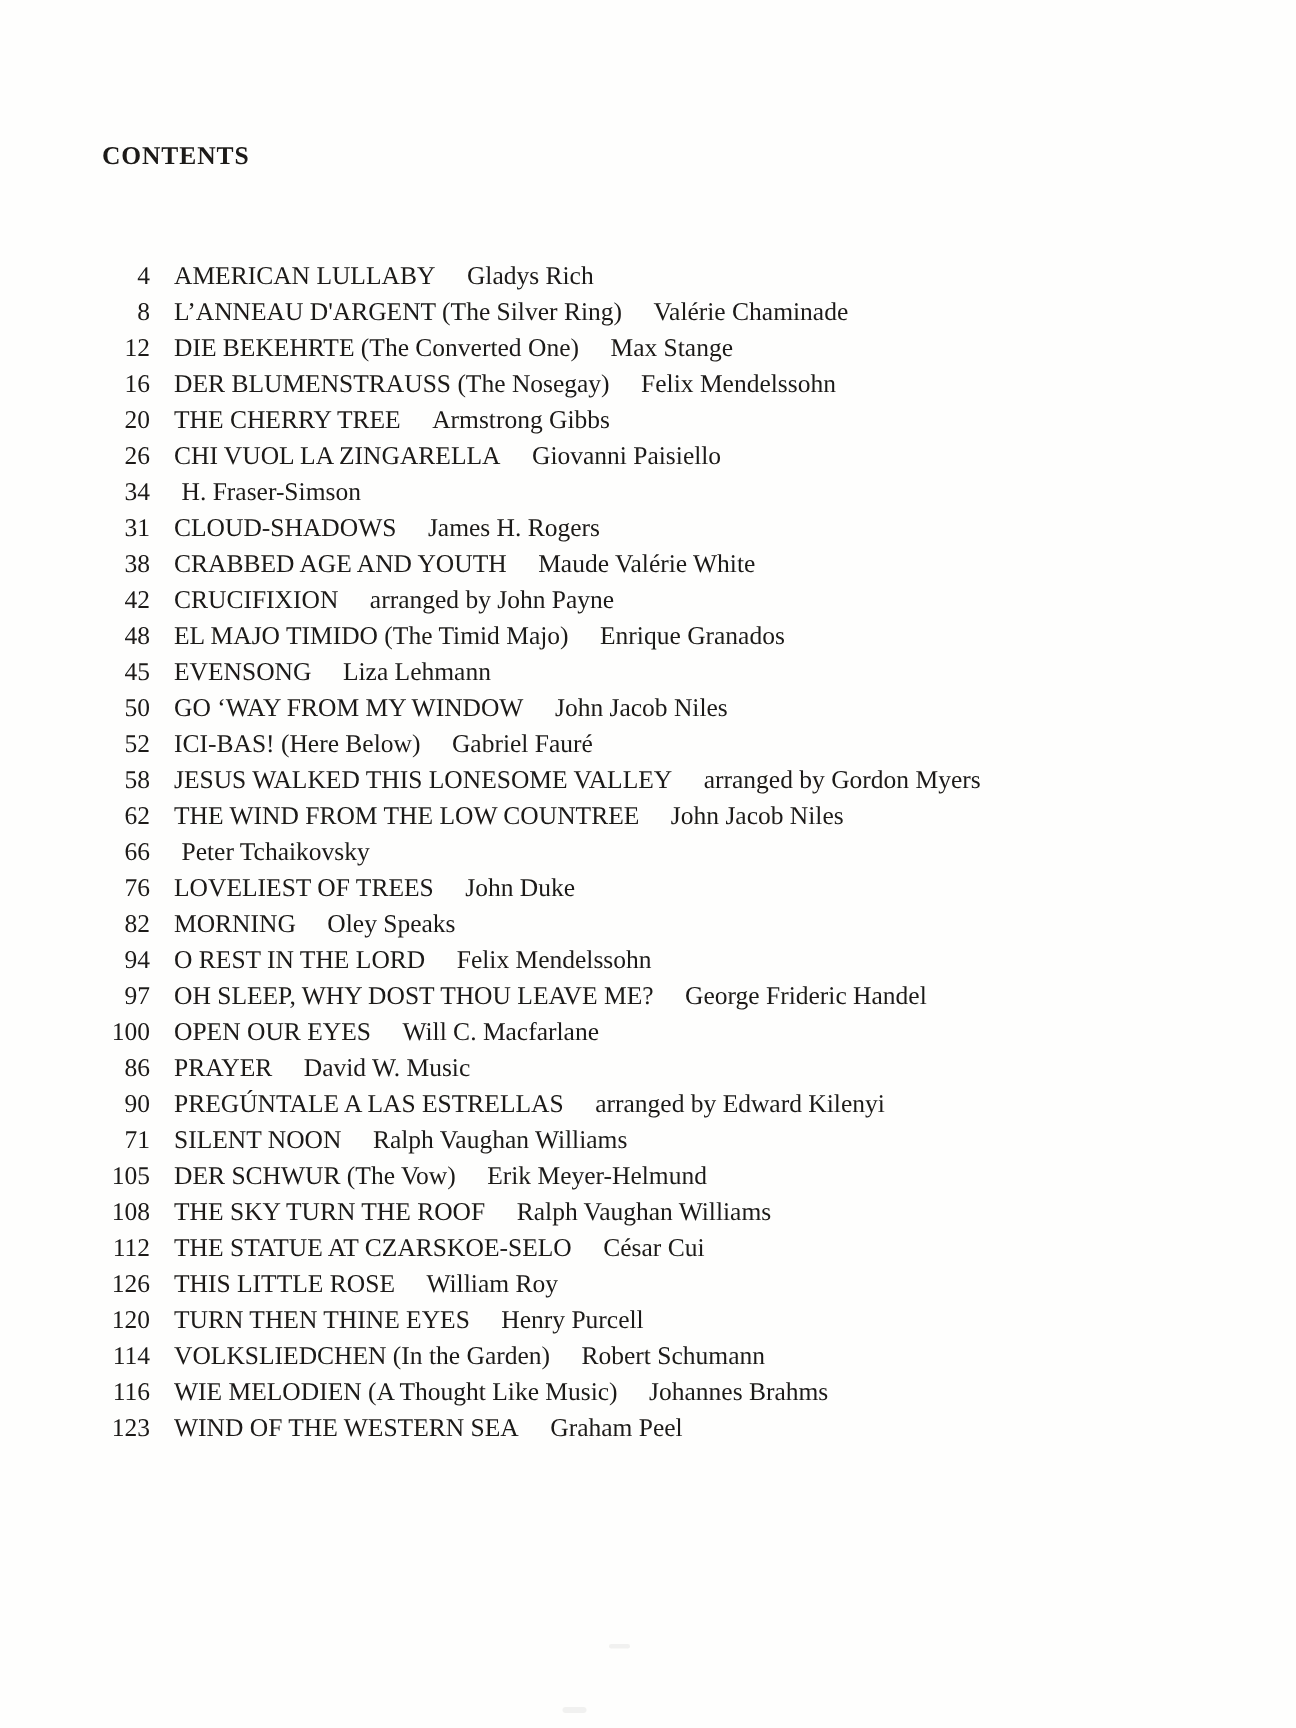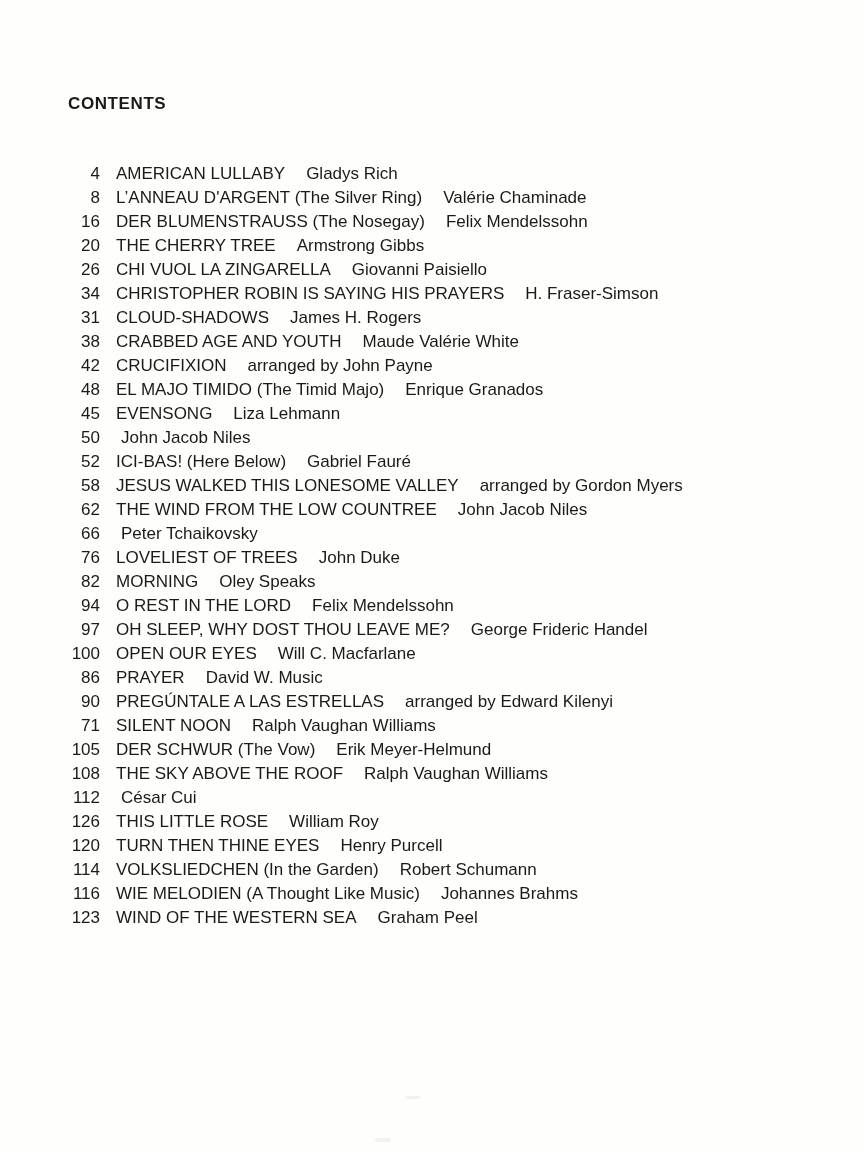--- a/index.html
+++ b/index.html
@@ -6,21 +6,21 @@
     margin: 0;
     padding: 0;
     background: #e8e8e8;
   }
   .page {
     position: relative;
     width: 864px;
     height: 1152px;
     background: #fefefd;
     overflow: hidden;
-    font-family: Liberation Sans, sans-serif;
+    font-family: Liberation Serif, serif;
     color: #1c1a18;
     -webkit-font-smoothing: antialiased;
   }
   .page-title {
     position: absolute;
     left: 68px;
     top: 94px;
     font-size: 17px;
     font-weight: bold;
     letter-spacing: 0.6px;
@@ -43,20 +43,21 @@
     display: inline-block;
     width: 100px;
     text-align: right;
     flex: 0 0 100px;
   }
   .toc-row .title {
     margin-left: 16px;
   }
   .toc-row .composer {
     margin-left: 21px;
+    margin-top: 10px;
   }
   
   .smudge {
     position: absolute;
     background: #d9d9d6;
     opacity: 0.35;
     border-radius: 2px;
   }
   .smudge-1 { left: 406px; top: 1096px; width: 14px; height: 3px; }
   .smudge-3 { left: 375px; top: 1138px; width: 16px; height: 4px; }
@@ -75,20 +76,25 @@
         <span class="title">AMERICAN LULLABY</span>
         <span class="composer">Gladys Rich</span>
       </div>
 
       <div class="toc-row">
         <span class="num">8</span>
         <span class="title">L’ANNEAU D'ARGENT (The Silver Ring)</span>
         <span class="composer">Valérie Chaminade</span>
       </div>
 
+      <div class="toc-row">
+        <span class="num">12</span>
+        <span class="title">DIE BEKEHRTE (The Converted One)</span>
+        <span class="composer">Max Stange</span>
+      </div>
 
       <div class="toc-row">
         <span class="num">16</span>
         <span class="title">DER BLUMENSTRAUSS (The Nosegay)</span>
         <span class="composer">Felix Mendelssohn</span>
       </div>
 
       <div class="toc-row">
         <span class="num">20</span>
         <span class="title">THE CHERRY TREE</span>
@@ -96,21 +102,20 @@
       </div>
 
       <div class="toc-row">
         <span class="num">26</span>
         <span class="title">CHI VUOL LA ZINGARELLA</span>
         <span class="composer">Giovanni Paisiello</span>
       </div>
 
       <div class="toc-row">
         <span class="num">34</span>
-        <span class="title">CHRISTOPHER ROBIN IS SAYING HIS PRAYERS</span>
         <span class="composer">H. Fraser-Simson</span>
       </div>
 
       <div class="toc-row">
         <span class="num">31</span>
         <span class="title">CLOUD-SHADOWS</span>
         <span class="composer">James H. Rogers</span>
       </div>
 
       <div class="toc-row">
@@ -132,20 +137,21 @@
       </div>
 
       <div class="toc-row">
         <span class="num">45</span>
         <span class="title">EVENSONG</span>
         <span class="composer">Liza Lehmann</span>
       </div>
 
       <div class="toc-row">
         <span class="num">50</span>
+        <span class="title">GO ‘WAY FROM MY WINDOW</span>
         <span class="composer">John Jacob Niles</span>
       </div>
 
       <div class="toc-row">
         <span class="num">52</span>
         <span class="title">ICI-BAS! (Here Below)</span>
         <span class="composer">Gabriel Fauré</span>
       </div>
 
       <div class="toc-row">
@@ -215,26 +221,27 @@
       </div>
 
       <div class="toc-row">
         <span class="num">105</span>
         <span class="title">DER SCHWUR (The Vow)</span>
         <span class="composer">Erik Meyer-Helmund</span>
       </div>
 
       <div class="toc-row">
         <span class="num">108</span>
-        <span class="title">THE SKY ABOVE THE ROOF</span>
+        <span class="title">THE SKY TURN THE ROOF</span>
         <span class="composer">Ralph Vaughan Williams</span>
       </div>
 
       <div class="toc-row">
         <span class="num">112</span>
+        <span class="title">THE STATUE AT CZARSKOE-SELO</span>
         <span class="composer">César Cui</span>
       </div>
 
       <div class="toc-row">
         <span class="num">126</span>
         <span class="title">THIS LITTLE ROSE</span>
         <span class="composer">William Roy</span>
       </div>
 
       <div class="toc-row">

